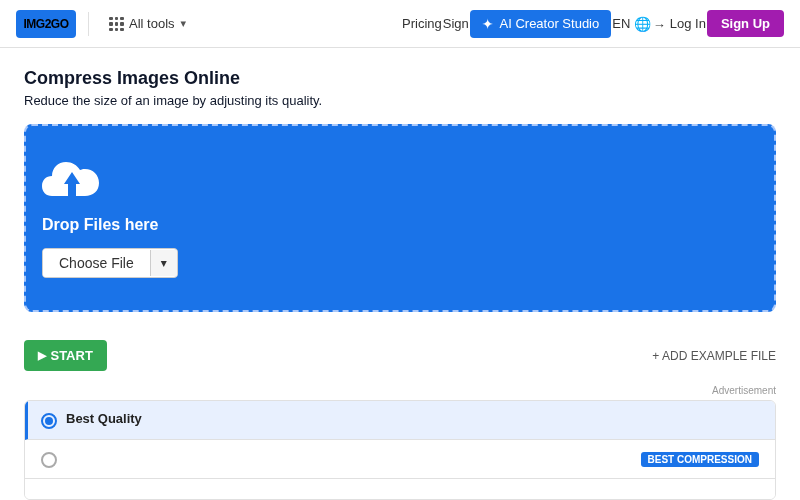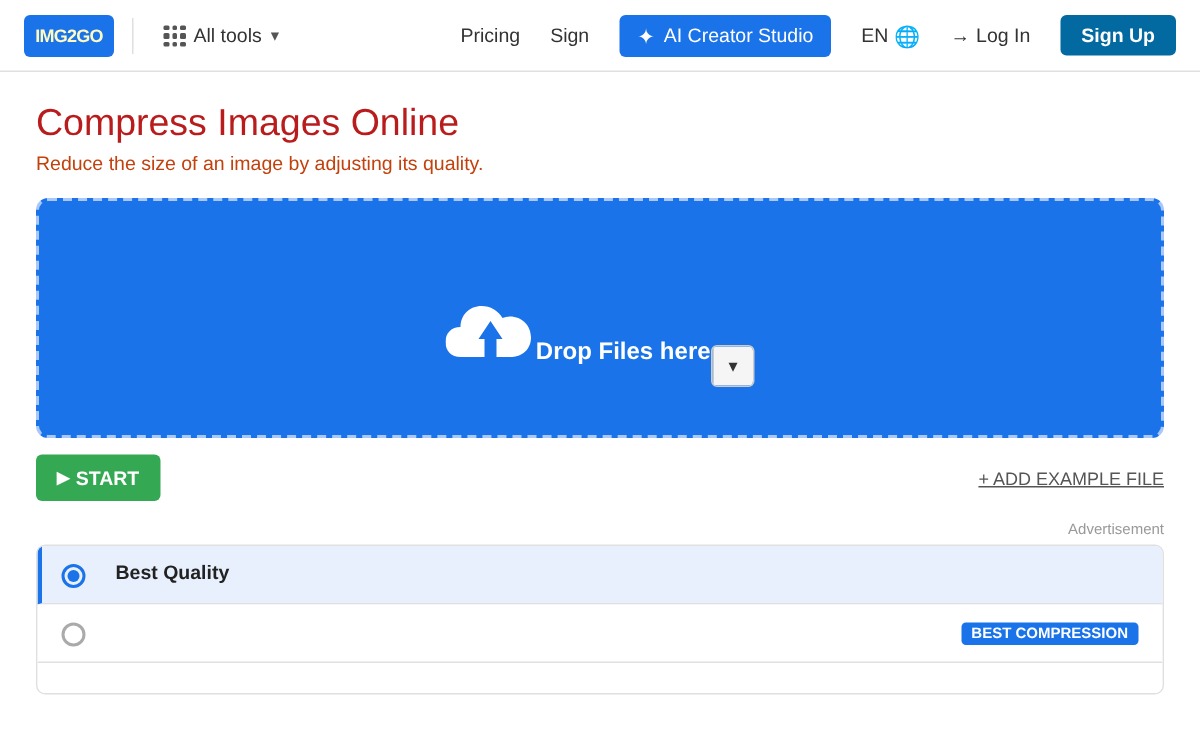--- a/index.html
+++ b/index.html
@@ -1,57 +1,57 @@
 <!DOCTYPE html>
 <html><head>
   <meta charset="utf-8">
   <style>
     * { box-sizing: border-box; margin: 0; padding: 0; }
     body { font-family: Arial, sans-serif; font-size: 14px; color: #333; background: #fff; width: 800px; min-height: 500px; overflow-x: hidden; }
 
     
     .header { display: flex; align-items: center; height: 48px; border-bottom: 1px solid #e0e0e0; padding: 0 16px; gap: 12px; }
     .logo-img { width: 60px; height: 28px; background: #1a73e8; border-radius: 4px; display: flex; align-items: center; justify-content: center; }
-    .logo-text { color: #fef9c3; font-size: 12px; font-weight: bold; letter-spacing: -0.5px; }
+    .logo-text { color: #000000; font-size: 12px; font-weight: bold; letter-spacing: -0.5px; }
     .all-tools-btn { display: flex; align-items: center; gap: 6px; font-size: 13px; color: #333; cursor: pointer; padding: 4px 8px; border-radius: 4px; text-align: center; }
     .grid-icon { display: grid; grid-template-columns: 1fr 1fr 1fr; gap: 2px; width: 14px; height: 14px; }
     .grid-icon span { background: #555; border-radius: 1px; width: 3.5px; height: 3.5px; }
-    .header-nav { margin-left: auto; display: flex; align-items: center; gap: 20px; }
+    .header-nav { margin-left: auto; display: flex; align-items: center; gap: 1px; }
     .nav-link { font-size: 13px; color: #333; text-decoration: none; cursor: pointer; }
     .ai-btn { background: #1a73e8; color: #fff; font-size: 13px; padding: 6px 12px; border-radius: 4px; border: none; cursor: pointer; display: flex; align-items: center; gap: 6px; }
     .ai-btn-icon { font-size: 14px; }
     .lang-btn { display: flex; align-items: center; gap: 4px; font-size: 13px; color: #333; cursor: pointer; }
     .globe-icon { font-size: 14px; }
     .login-btn { display: flex; align-items: center; gap: 4px; font-size: 13px; color: #333; cursor: pointer; }
     .login-icon { font-size: 13px; }
-    .signup-btn { background: #0369a1; color: #fff; font-size: 13px; font-weight: bold; padding: 6px 14px; border-radius: 4px; border: none; cursor: pointer; text-align: center; }
+    .signup-btn { background: #a21caf; color: #fff; font-size: 13px; font-weight: bold; padding: 6px 14px; border-radius: 4px; border: none; cursor: pointer; text-align: center; }
     .divider-v { width: 1px; height: 24px; background: #e0e0e0; }
 
     
     .main { padding: 20px 24px; }
-    .page-title { font-size: 25px; font-weight: normal; color: #b91c1c; margin-bottom: 4px; }
-    .page-subtitle { font-size: 13px; color: #c2410c; margin-bottom: 16px; }
+    .page-title { font-size: 18px; font-weight: bold; color: #0f172a; margin-bottom: 4px; }
+    .page-subtitle { font-size: 13px; color: #0f172a; margin-bottom: 16px; }
 
     
-    .drop-zone { background: #1a73e8; border: 2px dashed #a8c7fa; border-radius: 8px; padding: 32px 16px; display: flex; flex-direction: row; align-items: flex-end; justify-content: center; min-height: 160px; margin-bottom: 11px; cursor: pointer; }
+    .drop-zone { background: #1a73e8; border: 2px dashed #a8c7fa; border-radius: 8px; padding: 32px 16px; display: flex; flex-direction: column; align-items: flex-start; justify-content: center; min-height: 160px; margin-bottom: 28px; cursor: pointer; }
     .upload-icon { width: 60px; height: 50px; margin-bottom: 8px; }
     .drop-label { color: #fff; font-size: 16px; font-weight: bold; margin-bottom: 14px; }
     .choose-file-btn { display: flex; align-items: center; gap: 0; background: #fff; border: 1px solid #ccc; border-radius: 4px; overflow: hidden; cursor: pointer; }
     .choose-file-label { padding: 6px 16px; font-size: 14px; color: #333; background: #fff; }
     .choose-file-arrow { padding: 6px 10px; border-left: 1px solid #ccc; background: #f5f5f5; color: #333; font-size: 12px; }
 
     
     .controls-row { display: flex; align-items: center; justify-content: space-between; margin-bottom: 12px; }
     .start-btn { background: #34a853; color: #fff; font-size: 13px; font-weight: bold; padding: 8px 14px; border: none; border-radius: 4px; cursor: pointer; display: flex; align-items: center; gap: 4px; }
     .start-icon { font-size: 11px; }
-    .add-example-link { font-size: 12px; color: #555; cursor: pointer; display: flex; gap: 4px; text-decoration: underline; }
+    .add-example-link { font-size: 12px; color: #555; cursor: pointer; display: flex; gap: 4px; }
 
     
     .options-panel { border: 1px solid #e0e0e0; border-radius: 6px; overflow: hidden; }
-    .option-item { padding: 10px 16px; border-bottom: 1px solid #e0e0e0; display: flex; align-items: flex-start; gap: 20px; background: #fff; }
+    .option-item { padding: 10px 16px; border-bottom: 1px solid #e0e0e0; display: flex; align-items: flex-start; gap: 9px; background: #fff; }
     .option-item:last-child { border-bottom: none; }
     .option-item.selected { background: #e8f0fe; border-left: 3px solid #1a73e8; padding-left: 13px; }
     .radio-btn { width: 16px; height: 16px; border-radius: 50%; border: 2px solid #1a73e8; flex-shrink: 0; margin-top: 2px; display: flex; align-items: center; justify-content: center; }
     .radio-btn.filled::after { content: ''; width: 8px; height: 8px; background: #1a73e8; border-radius: 50%; }
     .radio-btn.empty { border-color: #aaa; }
     .option-text { flex: 1; }
     .option-name { font-size: 13px; font-weight: bold; color: #222; }
     .option-desc { font-size: 12px; color: #666; margin-top: 1px; }
     .best-compression-badge { background: #1a73e8; color: #fff; font-size: 10px; font-weight: bold; padding: 2px 7px; border-radius: 3px; margin-left: auto; flex-shrink: 0; align-self: center; }
     .option-item.quality-option { flex-direction: column; }
@@ -106,20 +106,21 @@
   <p class="page-subtitle">Reduce the size of an image by adjusting its quality.</p>
 
   <div class="drop-zone">
 
     <svg class="upload-icon" viewBox="0 0 60 50" fill="none" xmlns="http://www.w3.org/2000/svg">
       <path d="M10 38 C4 38 0 34 0 28 C0 22 4 18 10 18 C10 10 16 4 24 4 C30 4 35 7 38 12 C39.5 11.5 41 11 43 11 C51 11 57 17 57 25 C57 33 51 38 43 38 Z" fill="white"></path>
       <polygon points="30,14 38,26 34,26 34,38 26,38 26,26 22,26" fill="#1a73e8"></polygon>
     </svg>
     <span class="drop-label">Drop Files here</span>
     <div class="choose-file-btn">
+      <span class="choose-file-label">Choose File</span>
       <span class="choose-file-arrow">▾</span>
     </div>
   </div>
 
   <div class="controls-row">
     <button class="start-btn">
       <span class="start-icon">▶</span>
       <span>START</span>
     </button>
     <div class="add-example-link">

